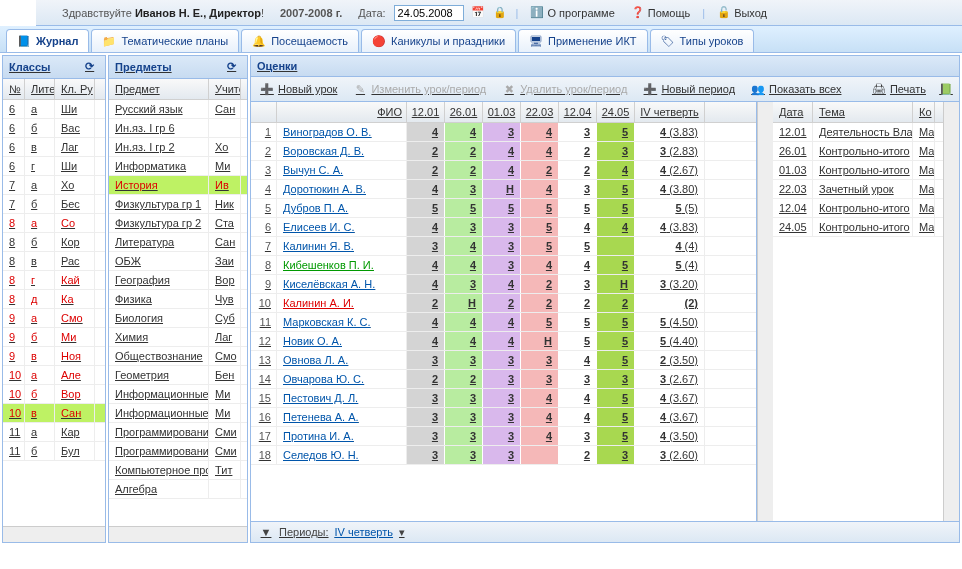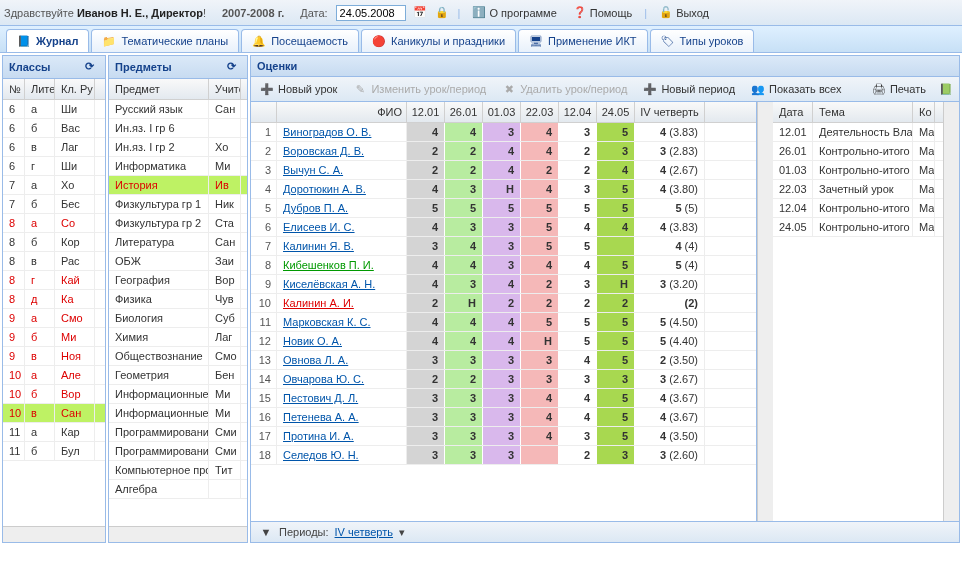--- a/index.html
+++ b/index.html
@@ -1,30 +1,30 @@
 <!DOCTYPE html>
 <html><head>
 <meta charset="utf-8">
 <style>
 * { box-sizing: border-box; margin: 0; padding: 0; }
 body { font-family: Tahoma, Arial, sans-serif; font-size: 11px; color: #333; background: #fff; width: 962px; height: 569px; overflow: hidden; }
-.header { background: linear-gradient(#f0f4f9, #dce8f4); border-bottom: 1px solid #99bbe8; padding: 4px 4px; display: flex; align-items: center; gap: 8px; height: 26px; }
+.header { background: linear-gradient(#f0f4f9, #dce8f4); border-bottom: 1px solid #99bbe8; padding: 4px 26px; display: flex; align-items: center; gap: 8px; height: 26px; margin-left: 36px; }
 .header .greet { color: #555; }
 .header .greet b { color: #222; }
 .header .year { font-weight: bold; color: #555; margin-left: 8px; }
 .header .date-label { color: #555; margin-left: 8px; }
 .header input.date { width: 70px; border: 1px solid #7eadd9; padding: 1px 3px; font-family: inherit; font-size: 11px; }
 .header .hbtn { display: inline-flex; align-items: center; gap: 3px; color: #333; cursor: pointer; padding: 2px 4px; }
 .header .sep { color: #99bbe8; }
 .icon { display: inline-flex; width: 14px; height: 14px; align-items: center; justify-content: center; }
 .tabs { background: linear-gradient(#dff0ff, #c7e0f6); border-bottom: 1px solid #99bbe8; padding: 3px 6px 0; display: flex; gap: 2px; height: 27px; }
 .tab { background: linear-gradient(#fff, #e8f1fb); border: 1px solid #99bbe8; border-bottom: none; border-radius: 4px 4px 0 0; padding: 3px 10px; display: flex; align-items: center; gap: 5px; cursor: pointer; color: #15428b; }
 .tab.active { background: #fff; font-weight: bold; }
 .main { display: flex; height: 492px; }
-.panel { border: 1px solid #99bbe8; display: flex; flex-direction: column; margin: 2px 0 2px 2px; }
+.panel { border: 1px solid #99bbe8; display: flex; flex-direction: column; margin: 2px 0 2px 2px; text-decoration: underline; }
 .panel-left { width: 104px; }
 .panel-mid { width: 140px; }
 .panel-right { flex: 1; margin-right: 2px; }
 .panel-title { background: linear-gradient(#dbe9f8, #c7dbf1); color: #15428b; font-weight: bold; padding: 4px 6px; border-bottom: 1px solid #99bbe8; display: flex; justify-content: space-between; align-items: center; }
 .refresh-icon { width: 14px; height: 14px; cursor: pointer; }
 .grid { flex: 1; overflow: hidden; position: relative; }
 .grid-head { display: flex; background: linear-gradient(#f9f9f9, #e3e9ef); border-bottom: 1px solid #d0d0d0; }
 .grid-head .gh { padding: 4px 6px; border-right: 1px solid #d0d0d0; color: #333; white-space: nowrap; overflow: hidden; font-size: 11px; }
 .grid-body { overflow-y: auto; overflow-x: hidden; }
 .grid-row { display: flex; border-bottom: 1px solid #ededed; }

